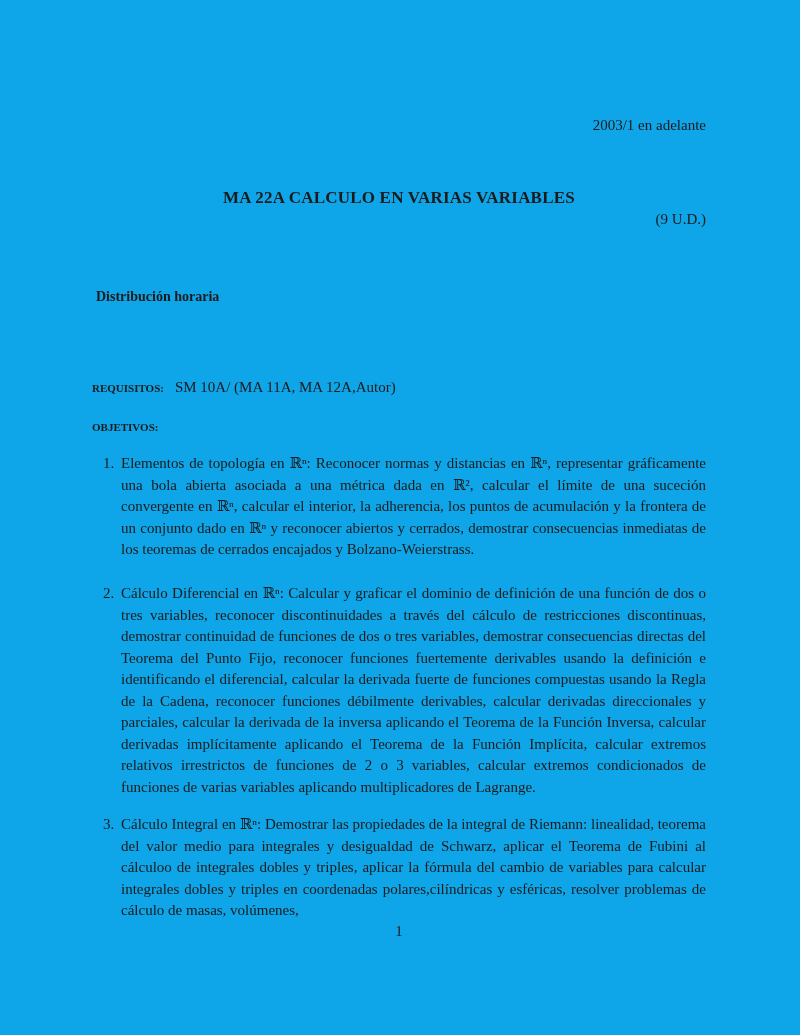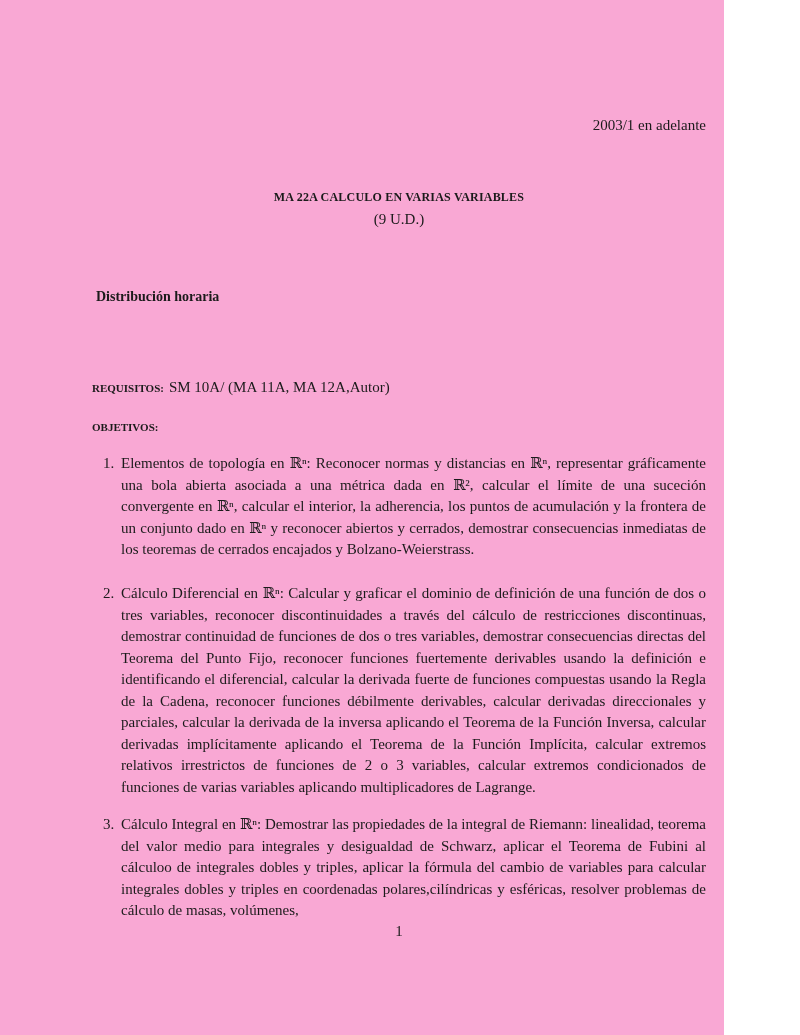--- a/index.html
+++ b/index.html
@@ -2,46 +2,46 @@
 <html><head>
 <meta charset="utf-8">
 <style>
   html, body {
     margin: 0;
     padding: 0;
     background: #ffffff;
   }
   .page {
     position: relative;
-    width: 724px;
+    width: 800px;
     height: 1035px;
-    background: #f9a8d4;
+    background: #0ea5e9;
     color: #1b1b1b;
     font-family: "Liberation Serif", "DejaVu Serif", "DejaVu Sans", serif;
     font-size: 15px;
     line-height: 21.5px;
     overflow: hidden;
   }
   .abs { position: absolute; }
   .content-col { left: 92px; width: 614px; }
 
   .header-note {
     top: 115px;
     text-align: right;
   }
   .doc-title {
     top: 187px;
     text-align: center;
     font-weight: bold;
-    font-size: 12px;
+    font-size: 17px;
     letter-spacing: 0.2px;
   }
   .credits {
     top: 209px;
-    text-align: center;
+    text-align: right;
   }
   .dist-heading {
     top: 286px;
     left: 96px;
     font-weight: bold;
     font-size: 14px;
   }
   .dist-items {
     top: 307px;
     left: 125px;
@@ -49,21 +49,21 @@
   }
   .requisitos-line {
     top: 377px;
     left: 92px;
   }
   .req-label {
     font-weight: bold;
     font-size: 11px;
   }
   .req-value {
-    margin-left: 5px;
+    margin-left: 11px;
   }
   .objetivos-heading {
     top: 417px;
     left: 92px;
     font-weight: bold;
     font-size: 11px;
   }
   .obj-item {
     left: 121px;
     width: 585px;

